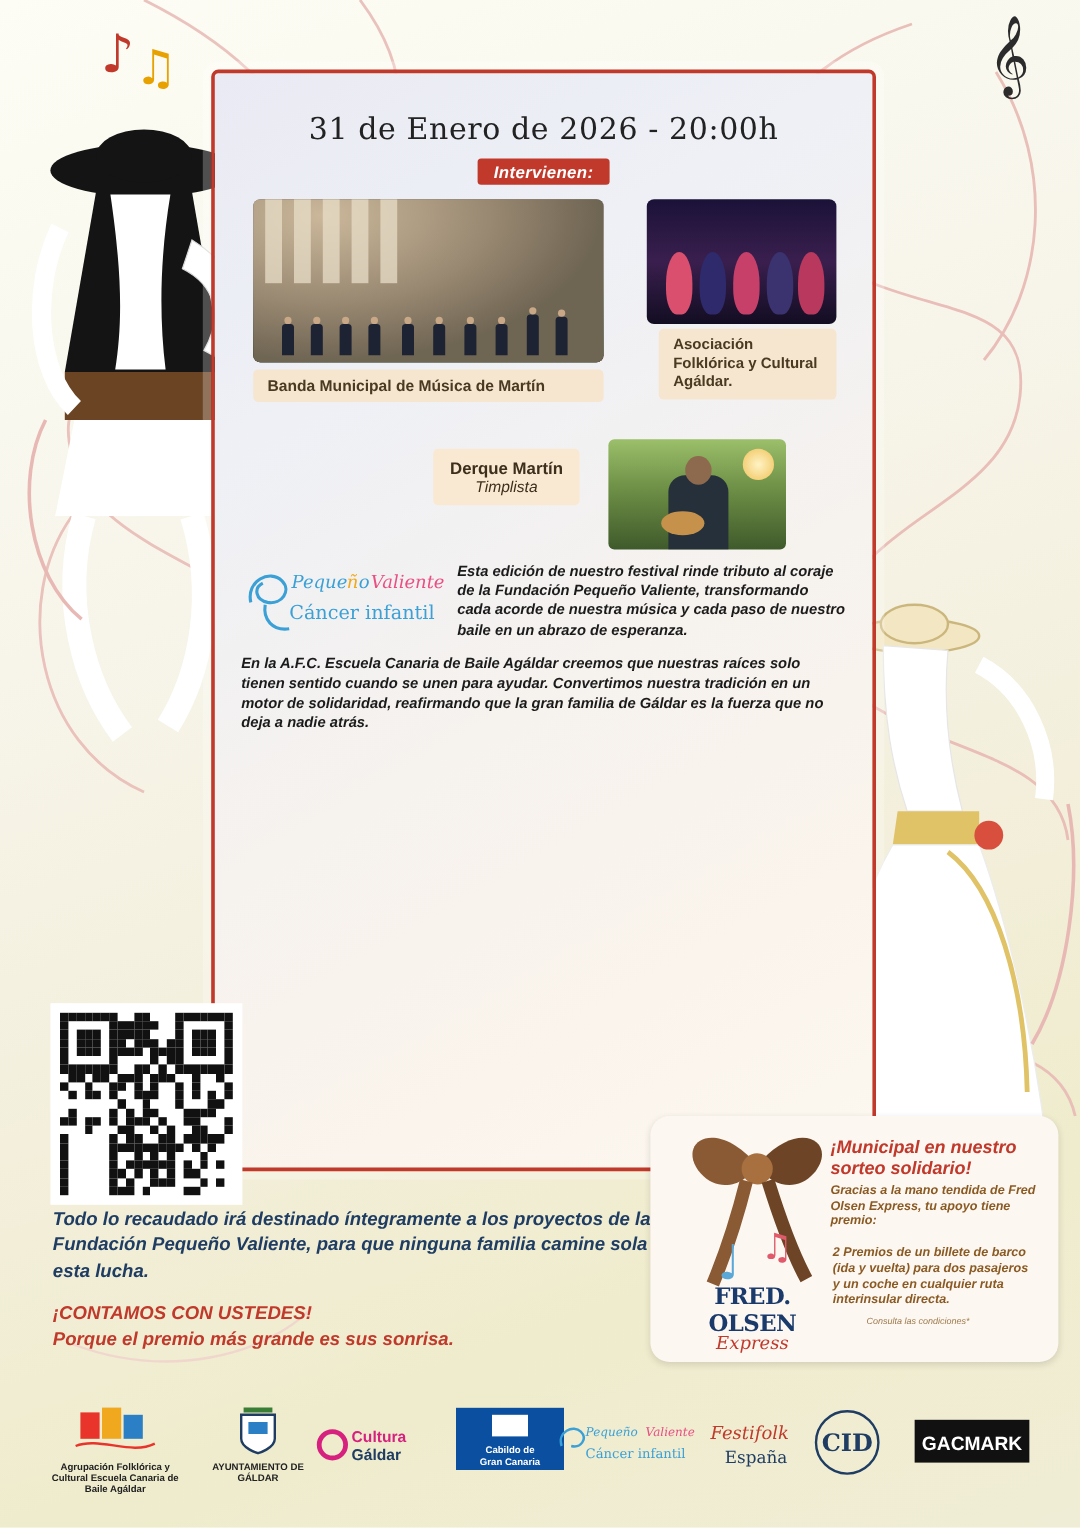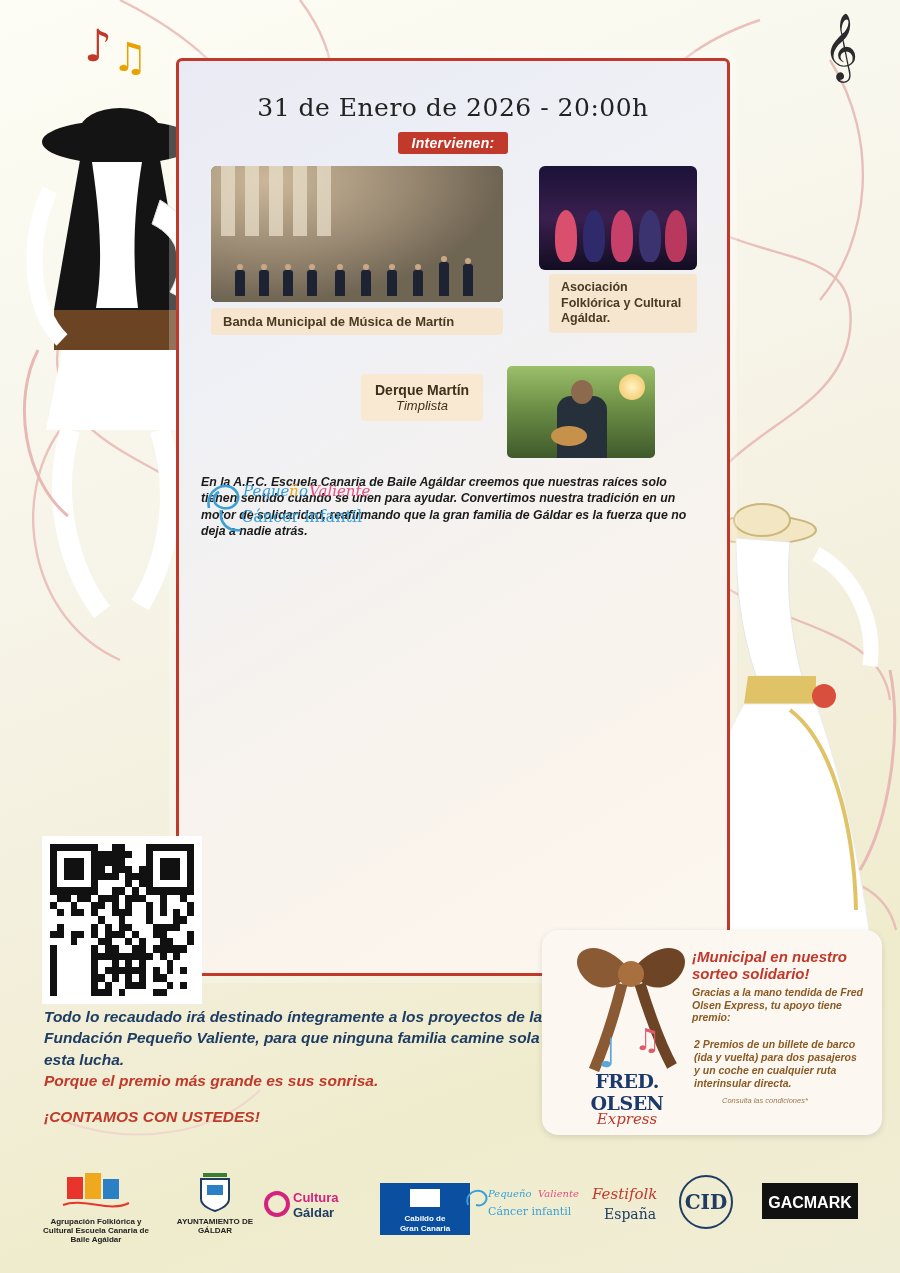--- a/index.html
+++ b/index.html
@@ -232,20 +232,21 @@
       <div class="textblock">
         <svg class="pv-logo" viewBox="0 0 170 64">
           <path d="M8,34 C4,16 24,6 34,16 C42,24 34,36 22,34 C12,32 10,22 18,18" fill="none" stroke="#3aa0d6" stroke-width="2.6"></path>
           <path d="M20,36 C18,48 26,58 40,56" fill="none" stroke="#3aa0d6" stroke-width="2.6"></path>
           <text x="42" y="22" font-family="DejaVu Serif, serif" font-size="15" fill="#3aa0d6" font-style="italic">Peque</text>
           <text x="88" y="22" font-family="DejaVu Serif, serif" font-size="15" fill="#f0a81e" font-style="italic">ñ</text>
           <text x="98" y="22" font-family="DejaVu Serif, serif" font-size="15" fill="#3aa0d6" font-style="italic">o</text>
           <text x="108" y="22" font-family="DejaVu Serif, serif" font-size="15" fill="#e94f82" font-style="italic">Valiente</text>
           <text x="40" y="48" font-family="DejaVu Serif, serif" font-size="16" fill="#3aa0d6">Cáncer infantil</text>
         </svg>
+        <div class="para">Esta edición de nuestro festival rinde tributo al coraje de la Fundación Pequeño Valiente, transformando cada acorde de nuestra música y cada paso de nuestro baile en un abrazo de esperanza.</div>
         <div class="para2">En la A.F.C. Escuela Canaria de Baile Agáldar creemos que nuestras raíces solo tienen sentido cuando se unen para ayudar. Convertimos nuestra tradición en un motor de solidaridad, reafirmando que la gran familia de Gáldar es la fuerza que no deja a nadie atrás.</div>
       </div>
 
     </div>
   </div>
 
   <div class="qr">
     <div class="grid" id="qrgrid">
         <i></i>
         <i></i>
@@ -686,22 +687,22 @@
         <i></i>
         <i style="background: transparent;"></i>
         <i style="background: transparent;"></i>
         <i style="background: transparent;"></i>
         <i style="background: transparent;"></i>
       </div>
   </div>
 
   <div class="bottom-text">
     <span>Todo lo recaudado irá destinado íntegramente a los proyectos de la Fundación Pequeño Valiente, para que ninguna familia camine sola en esta lucha.</span>
+    <span class="red">¡CONTAMOS CON USTEDES!</span>
     <span class="red" style="margin-top:0">Porque el premio más grande es sus sonrisa.</span>
-    <span class="red">¡CONTAMOS CON USTEDES!</span>
   </div>
 
   <div class="raffle">
     <svg class="bow" viewBox="0 0 150 150">
       <path d="M74,46 C40,6 6,28 28,54 C44,72 68,62 74,46 Z" fill="#8a5a34"></path>
       <path d="M76,46 C110,6 144,28 122,54 C106,72 82,62 76,46 Z" fill="#6d4526"></path>
       <circle cx="75" cy="50" r="13" fill="#a8703f"></circle>
       <path d="M66,60 C58,92 48,122 38,146" stroke="#8a5a34" stroke-width="11" fill="none"></path>
       <path d="M84,60 C94,92 104,120 116,142" stroke="#6d4526" stroke-width="11" fill="none"></path>
     </svg>
@@ -739,21 +740,21 @@
     </div>
 
     <div class="logo" style="left:262px;top:26px;width:110px;">
       <svg width="108" height="34" viewBox="0 0 108 34">
         <circle cx="14" cy="17" r="11" fill="none" stroke="#d6217e" stroke-width="4"></circle>
         <text x="30" y="15" font-family="Liberation Sans, sans-serif" font-size="13" font-weight="bold" fill="#d6217e">Cultura</text>
         <text x="30" y="30" font-family="Liberation Sans, sans-serif" font-size="13" font-weight="bold" fill="#1f3d63">Gáldar</text>
       </svg>
     </div>
 
-    <div class="logo" style="left:372px;top:12px;width:106px;margin-top:10px;">
+    <div class="logo" style="left:372px;top:12px;width:106px;">
       <svg width="90" height="52" viewBox="0 0 90 52">
         <rect x="0" y="0" width="90" height="52" fill="#0a4fa0"></rect>
         <rect x="30" y="6" width="30" height="18" fill="#ffffff"></rect>
         <text x="45" y="38" text-anchor="middle" font-family="Liberation Sans, sans-serif" font-size="8" font-weight="bold" fill="#ffffff">Cabildo de</text>
         <text x="45" y="48" text-anchor="middle" font-family="Liberation Sans, sans-serif" font-size="8" font-weight="bold" fill="#ffffff">Gran Canaria</text>
       </svg>
     </div>
 
     <div class="logo" style="left:462px;top:22px;width:124px;">
       <svg width="124" height="40" viewBox="0 0 124 40">

